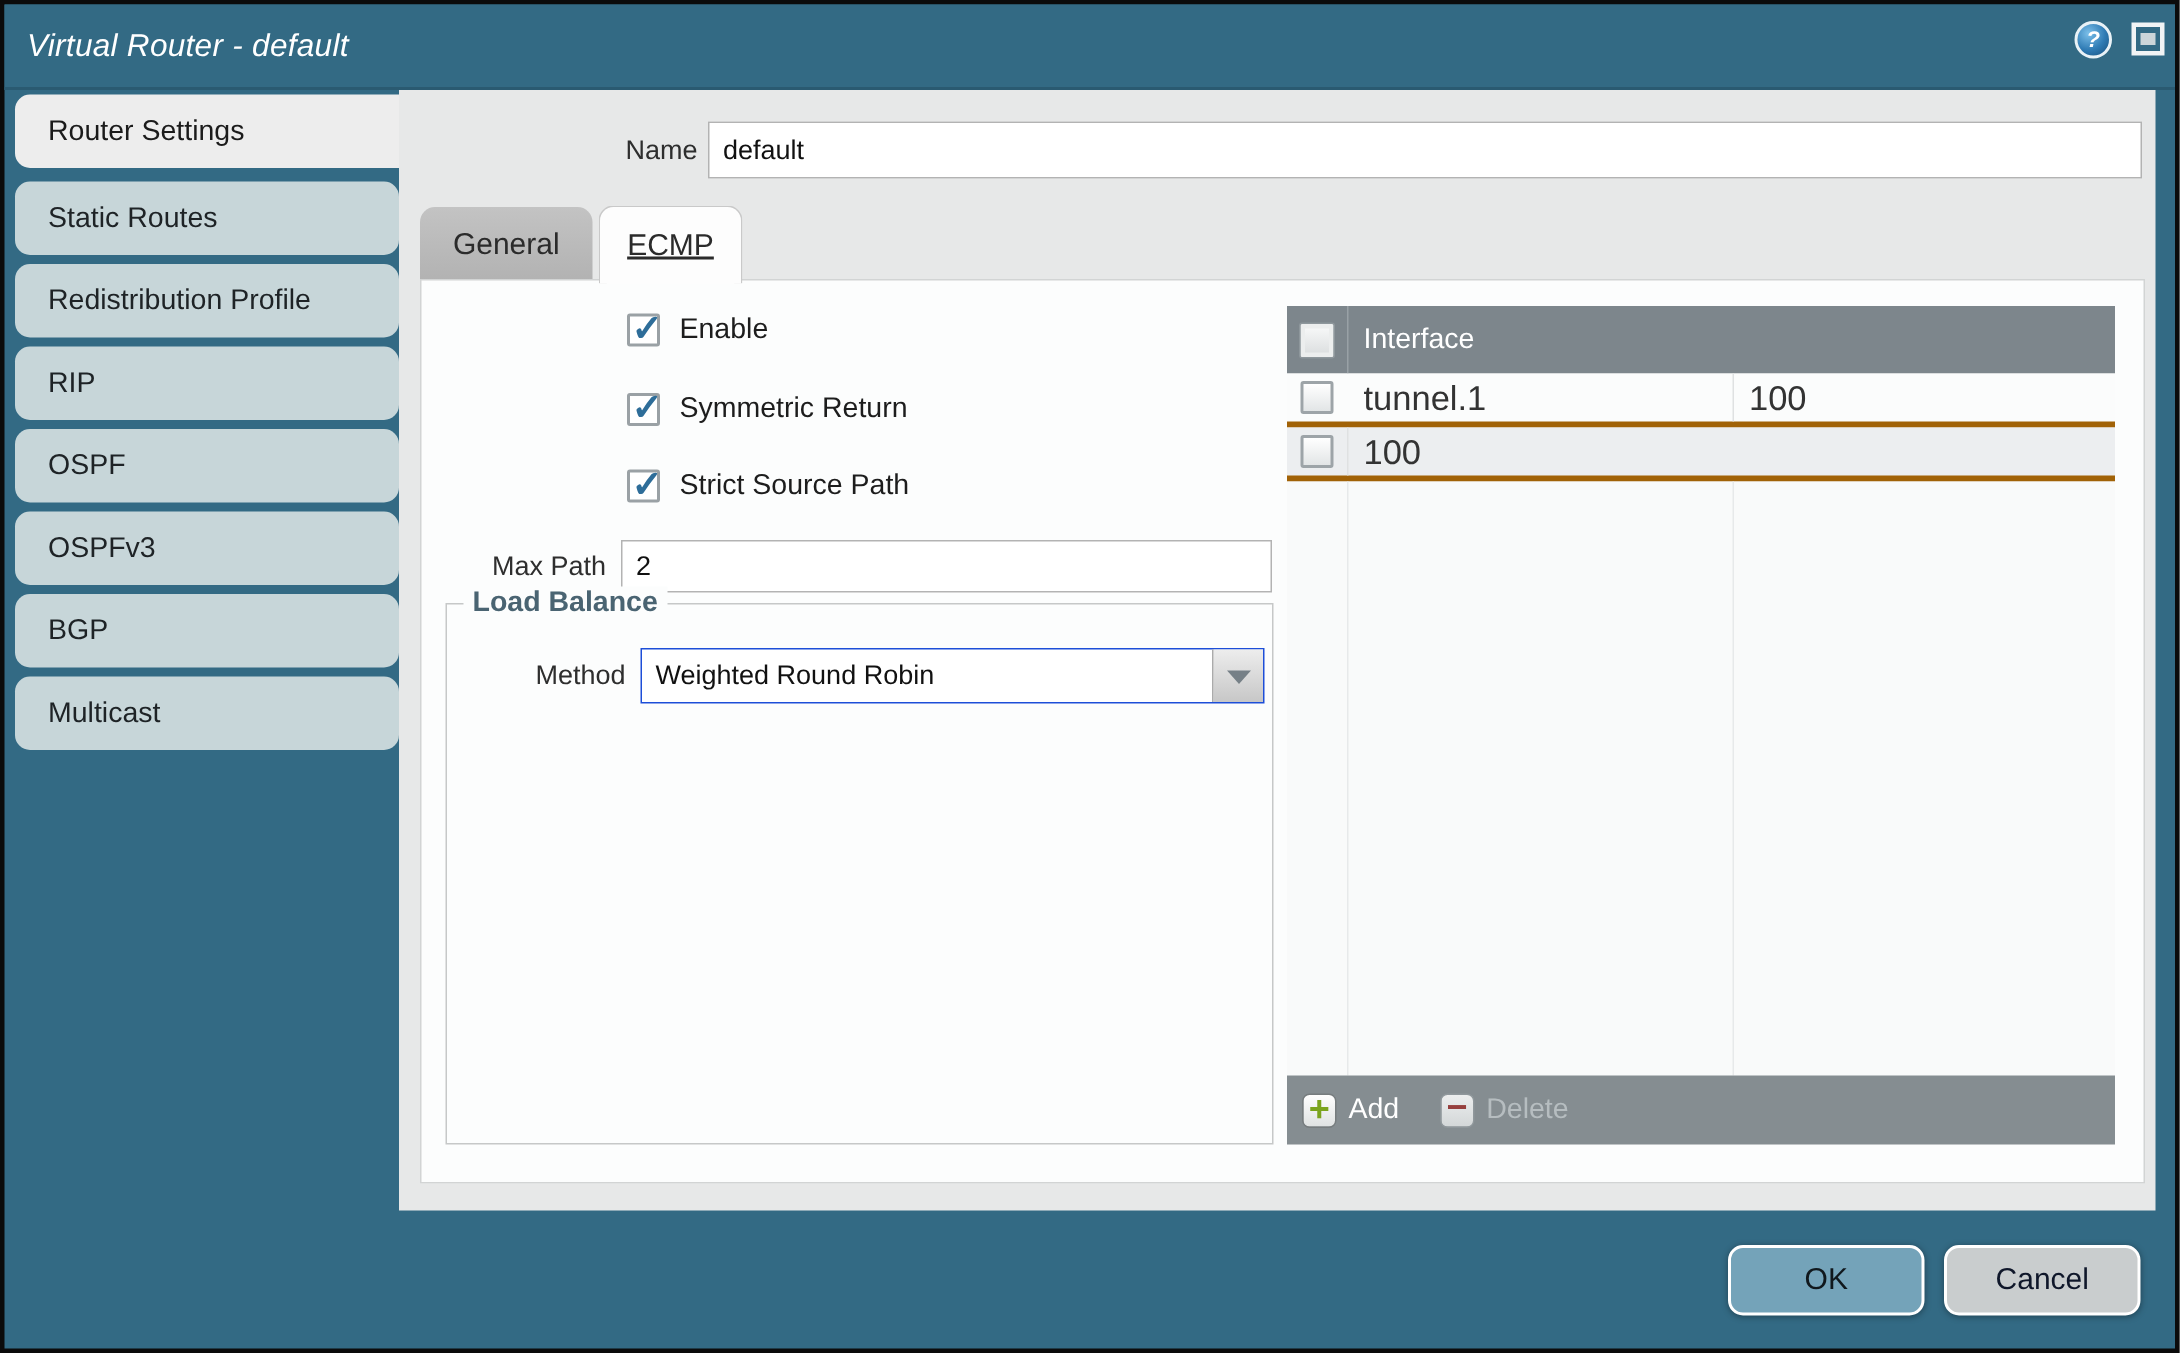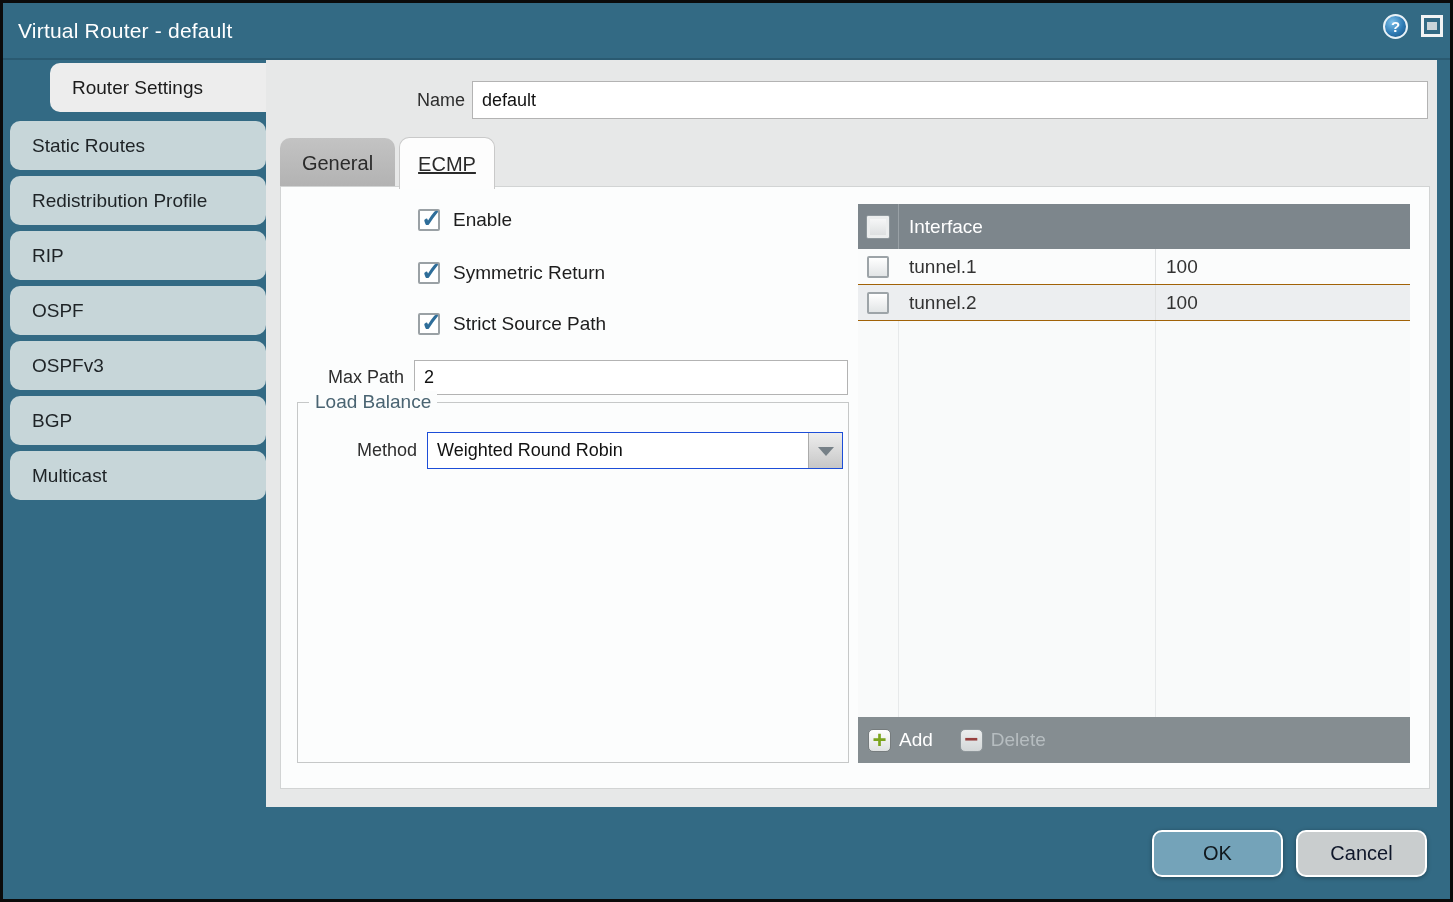--- a/index.html
+++ b/index.html
@@ -1,32 +1,32 @@
 <!DOCTYPE html>
 <html><head>
 <meta charset="utf-8">
 <style>
   * { margin:0; padding:0; box-sizing:border-box; }
   body { font-family:"Liberation Sans", sans-serif; background:#000; }
   .screen { position:relative; width:1453px; height:902px; background:#0b0b0b; overflow:hidden; }
   .dialog { position:absolute; left:3px; top:3px; right:3px; bottom:3px; background:#336a84; }
 
   
-  .titlebar { position:absolute; left:3px; top:3px; right:3px; height:57px; background:#336a84; border-bottom:2px solid #2a5a71; }
+  .titlebar { position:absolute; left:3px; top:3px; right:3px; height:57px; background:#336a84; border-bottom:2px solid #2a5a71;font-style:italic; }
   .title { position:absolute; left:15px; top:0; height:55px; line-height:55px; color:#ffffff; font-size:21px; letter-spacing:.2px; }
   .help-icon { position:absolute; left:1380px; top:11px; width:25px; height:25px; border-radius:50%;
     background:radial-gradient(circle at 35% 30%, #7cc0ea 0%, #2f7bb4 55%, #174f7c 100%);
     border:2px solid #e9f2f7; color:#fff; font-size:15px; font-weight:bold; text-align:center; line-height:21px; cursor:pointer; }
   .win-icon { position:absolute; left:1418px; top:12px; width:22px; height:22px; border:3px solid #f2f4f5; background:transparent; cursor:pointer; }
   .win-icon::after { content:""; position:absolute; left:3px; top:4px; width:10px; height:8px; background:#ccd5d9; }
 
   
   .sidebar-item { position:absolute; left:10px; width:256px; height:49px; background:#c7d6d9;
     border-radius:10px; color:#1e2326; font-size:19px; line-height:49px; padding-left:22px; cursor:pointer; }
-  .sidebar-item.active { background:#ededed; width:260px; border-radius:10px 0 0 10px; color:#1b1b1b;margin-left:40px; }
+  .sidebar-item.active { background:#ededed; width:260px; border-radius:10px 0 0 10px; color:#1b1b1b; }
 
   
   .content { position:absolute; left:266px; top:60px; width:1171px; height:747px; background:#e7e8e8; }
 
   .name-label { position:absolute; left:370px; top:81px; width:95px; height:38px; line-height:38px; text-align:right; font-size:18px; color:#2e2e2e; }
   .name-input { position:absolute; left:472px; top:81px; width:956px; height:38px; background:#fff; border:1px solid #b3b3b3; font-family:"Liberation Sans",sans-serif; font-size:18px; color:#111; padding:0 9px; }
 
   
   .tab { position:absolute; text-align:center; cursor:pointer; font-size:20px; color:#2b2b2b; }
   .tab-general { left:280px; top:138px; width:115px; height:64px; line-height:50px; background:linear-gradient(#c3c3c3,#adadad); border-radius:10px 10px 0 0; }
@@ -40,35 +40,35 @@
   .cbx { position:relative; width:22px; height:22px; background:#fff; border:2px solid #9aa1a5; border-radius:2px; cursor:pointer; flex:none; }
   .cbx .mark { display:none; }
   .cbx.checked .mark { display:block; position:absolute; left:1px; top:-7px; color:#2e6d99; font-size:25px; font-weight:bold; }
   .cb-label { margin-left:13px; font-size:19px; color:#1d1d1d; }
 
   .maxpath-label { position:absolute; left:300px; top:360px; width:104px; height:35px; line-height:35px; text-align:right; font-size:18px; color:#2e2e2e; z-index:2; }
   .maxpath-input { position:absolute; left:414px; top:360px; width:434px; height:35px; background:#fff; border:1px solid #b3b3b3; font-family:"Liberation Sans",sans-serif; font-size:18px; color:#111; padding:0 9px; z-index:2; }
 
   
   .lb-fieldset { position:absolute; left:297px; top:402px; width:552px; height:361px; border:1px solid #c6c8c8; z-index:2; }
-  .lb-legend { position:absolute; left:11px; top:-12px; background:#fcfdfd; padding:0 6px; font-size:19px; font-weight:normal; color:#4a6472; }
+  .lb-legend { position:absolute; left:11px; top:-12px; background:#fcfdfd; padding:0 6px; font-size:19px; font-weight:bold; color:#4a6472; }
   .method-label { position:absolute; left:43px; top:29px; width:76px; height:37px; line-height:37px; text-align:right; font-size:18px; color:#2e2e2e; }
   .method-select { position:absolute; left:129px; top:29px; width:416px; height:37px; background:#fff; border:1px solid #1d4ed8; cursor:pointer;padding-left:24px; }
   .method-value { position:absolute; left:9px; top:0; height:35px; line-height:35px; font-size:18px; color:#111; }
   .dd-btn { position:absolute; right:0; top:0; width:34px; height:100%; background:linear-gradient(#ededed,#c7c7c7); border-left:1px solid #ababab; cursor:pointer; }
   .dd-arrow { position:absolute; left:9px; top:14px; width:0; height:0; border-left:8px solid transparent; border-right:8px solid transparent; border-top:9px solid #768087; }
 
   
   .etable { position:absolute; left:858px; top:204px; width:552px; height:559px; background:#f9fafa; z-index:2; }
   .t-head { position:absolute; left:0; top:0; width:100%; height:45px; background:#7d868c; display:flex; color:#fff; font-size:19px; }
   .col-cb { width:40px; flex:none; display:flex; justify-content:center; align-items:center; align-self:stretch; }
   .col-if { width:257px; flex:none; padding-left:10px; align-self:stretch; display:flex; align-items:center; border-left:1px solid #99a1a6; }
   .col-wt { flex:1; padding-left:10px; align-self:stretch; display:flex; align-items:center; border-left:1px solid #99a1a6; }
   .hd-cbx { width:24px; height:24px; background:linear-gradient(#fafbfb,#d9dcdd); border:1px solid #8e979c; border-radius:2px; box-shadow:inset 0 0 0 3px #eceeee; cursor:pointer; }
-  .t-row { position:absolute; left:0; width:100%; height:36px; display:flex; font-size:19px; color:#333; border-bottom:1px solid #a16207; cursor:pointer; }
+  .t-row { position:absolute; left:0; width:100%; height:36px; display:flex; font-size:23px; color:#333; border-bottom:4px solid #a16207; cursor:pointer; }
   .t-row .col-if, .t-row .col-wt { border-left:1px solid transparent; }
   .t-row .col-wt { border-left:1px solid #dfe1e2; }
   .row-odd { background:#fbfcfc; }
   .row-even { background:#eceef0; }
   .row-cbx { width:22px; height:22px; background:linear-gradient(#ffffff,#e2e5e6); border:2px solid #9da4a8; border-radius:2px; cursor:pointer; }
   .t-fill { position:absolute; left:0; top:117px; width:100%; bottom:46px; background:#f9fafa; }
   .t-fill .vline1 { position:absolute; left:40px; top:0; bottom:0; border-left:1px solid #e7e9ea; }
   .t-fill .vline2 { position:absolute; left:297px; top:0; bottom:0; border-left:1px solid #e7e9ea; }
   .t-toolbar { position:absolute; left:0; bottom:0; width:100%; height:46px; background:#858d91; display:flex; align-items:center; padding-left:10px; }
   .tb-btn { display:flex; align-items:center; cursor:pointer; }
@@ -160,21 +160,20 @@
       <div class="col-cb">
           <div class="row-cbx"></div>
         </div>
       <div class="col-if">tunnel.1</div>
       <div class="col-wt">100</div>
     </div>
     <div class="t-row row-even" style="top:81px;">
       <div class="col-cb">
           <div class="row-cbx"></div>
         </div>
-      <div class="col-if">tunnel.2</div>
       <div class="col-wt">100</div>
     </div>
     <div class="t-fill">
       <div class="vline1"></div>
       <div class="vline2"></div>
     </div>
     <div class="t-toolbar">
       <div class="tb-btn">
         <div class="icon-sq add-icon">+</div>
         <div class="tb-label">Add</div>

